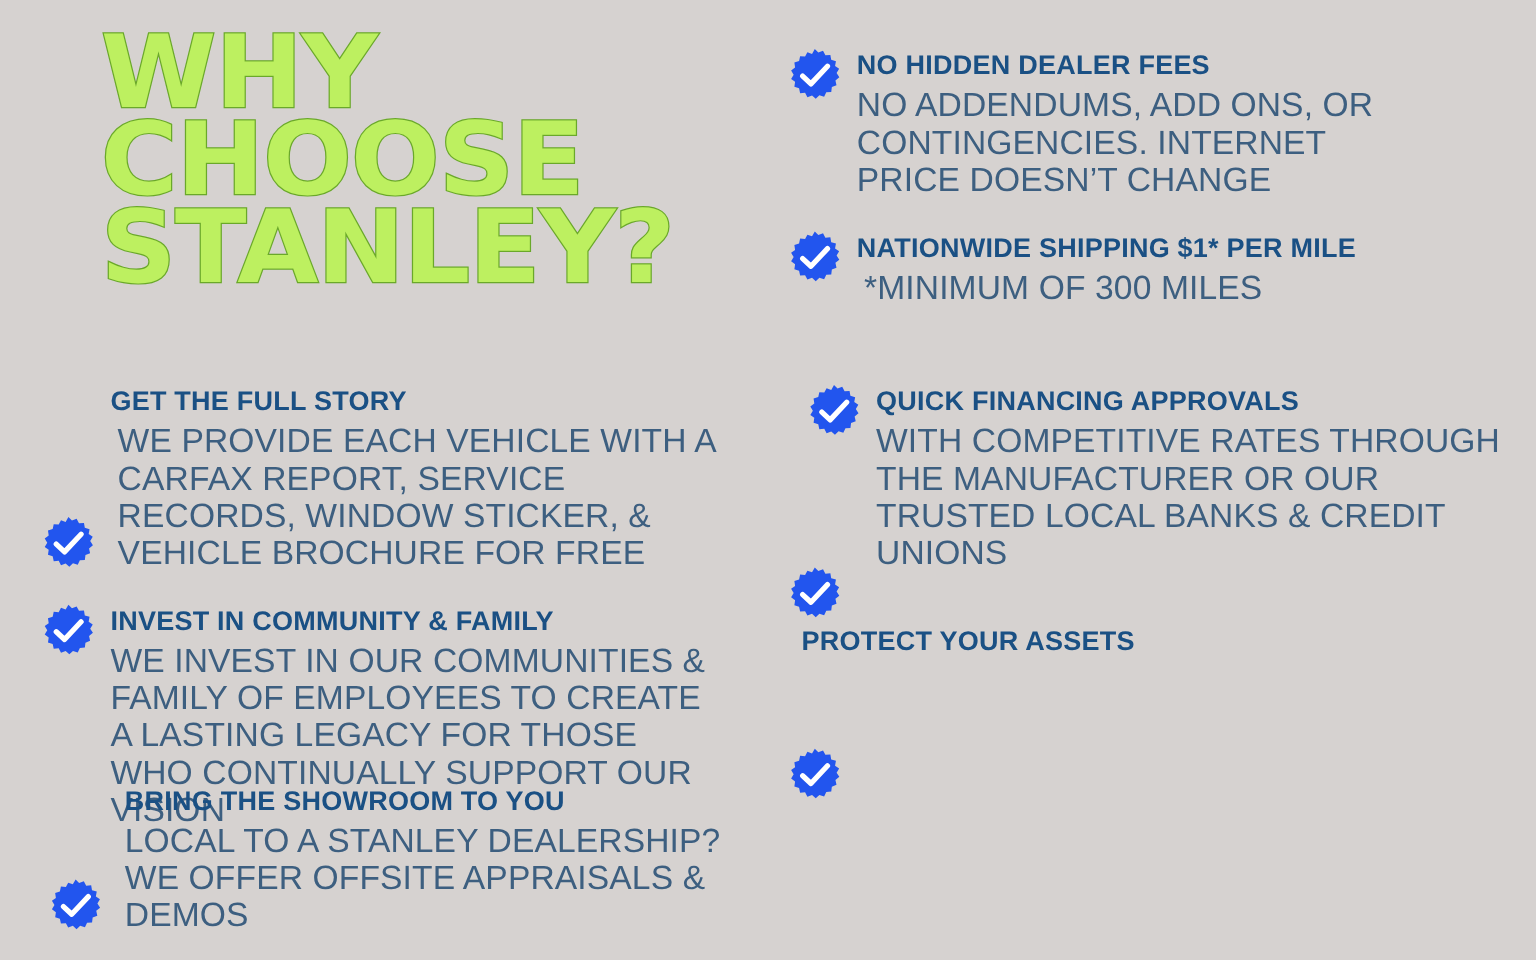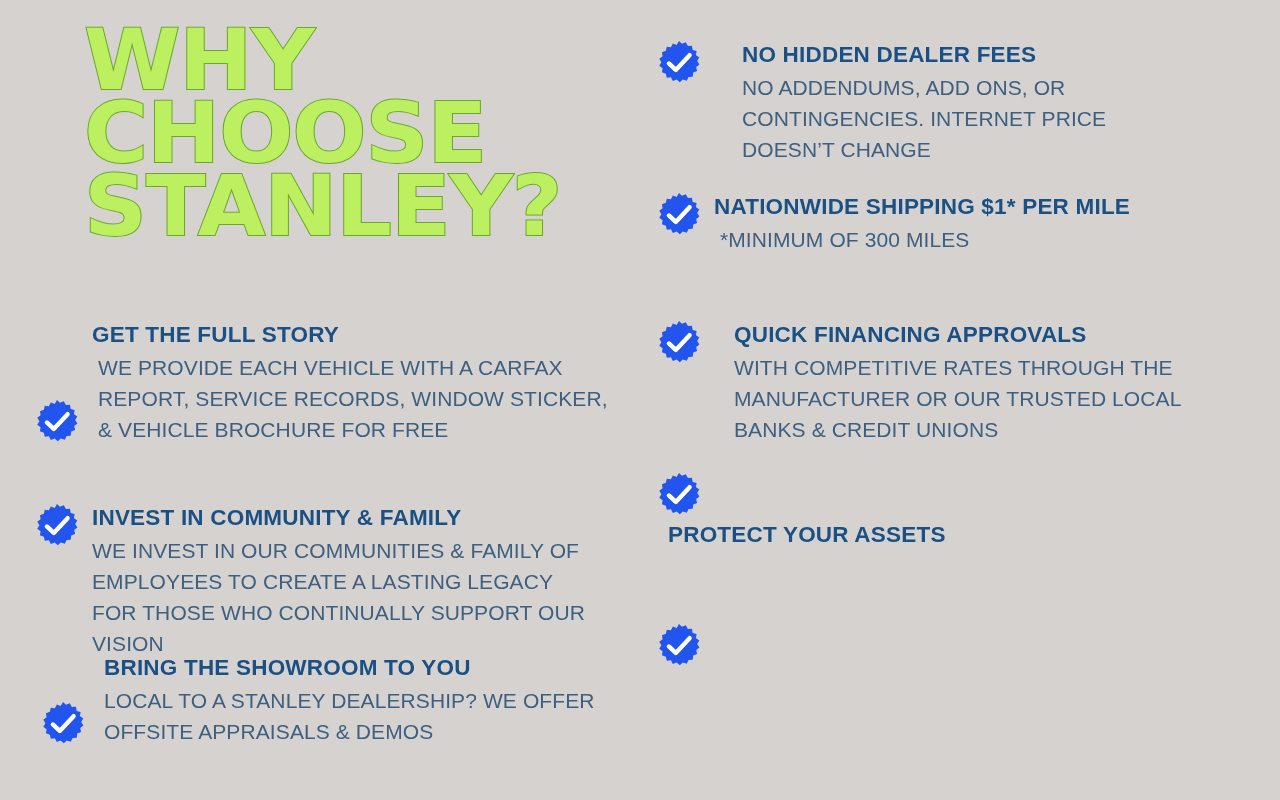--- a/index.html
+++ b/index.html
@@ -64,40 +64,40 @@
   }
   .feature-heading {
     font-size:22.5px;
     font-weight:700;
     color:#1a5084;
     letter-spacing:0.2px;
     line-height:34px;
     text-transform:uppercase;
   }
   .feature-body {
-    font-size:21px;
+    font-size:28px;
     font-weight:400;
     color:#3d5f80;
     line-height:31px;
     letter-spacing:0.1px;
     text-transform:uppercase;
   }
   .feature-body b { font-weight:700; color:#1a5084; }
 
   .indent { padding-left:6px; }
 
   
   #f-left-0 { top:318px; left:0;  width:580px;align-items:flex-end; }
   #f-left-1 { top:501px; left:0;  width:560px; }
   #f-left-2 { top:651px; left:6px; width:570px;align-items:flex-end; }
 
   
-  #f-right-0 { top:38px;  left:0; width:520px;gap:28px; }
+  #f-right-0 { top:38px;  left:0; width:520px; }
   #f-right-1 { top:190px; left:0; width:540px; }
-  #f-right-2 { top:318px; left:0; width:580px;gap:20px; }
+  #f-right-2 { top:318px; left:16px; width:580px; }
   #f-right-3 { top:470px; left:0; width:580px;flex-direction:column; }
   #f-right-4 { top:621px; left:0; width:580px; }
 </style>
 </head>
 <body style="background: rgb(214, 210, 208);">
 
 <div class="canvas">
 
   <div class="headline">
     <div class="headline-line">WHY</div>

